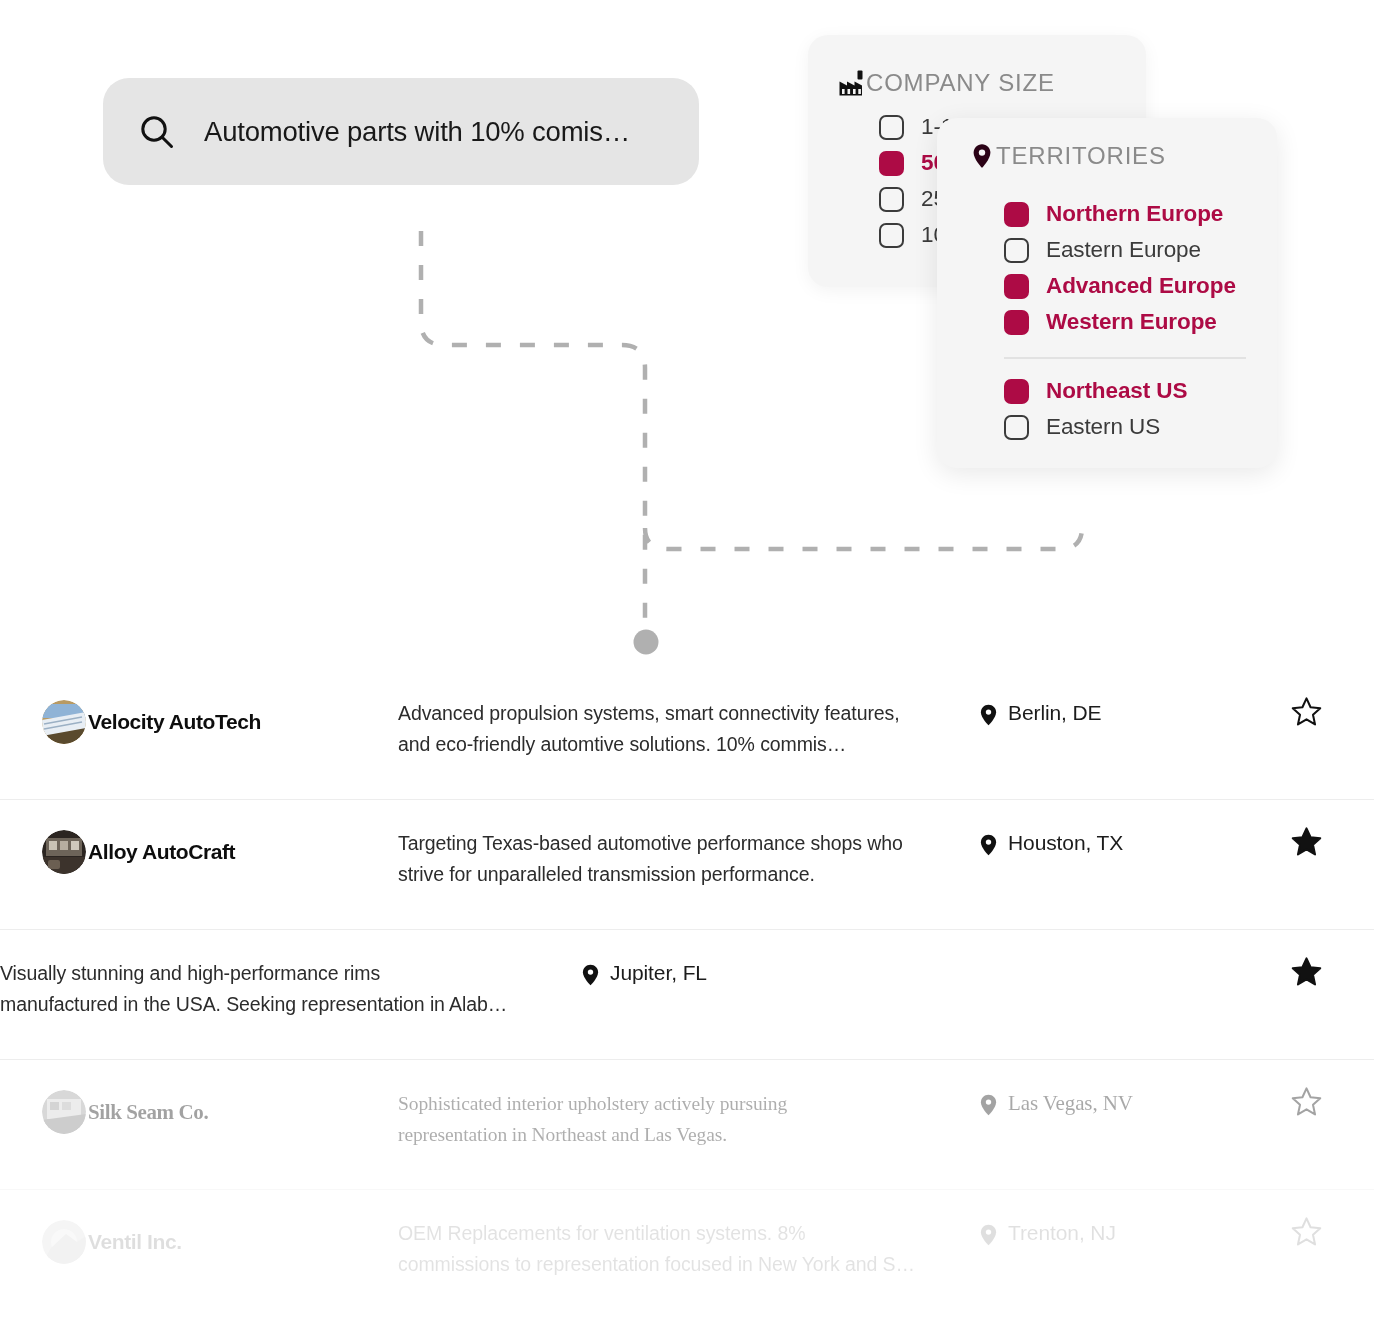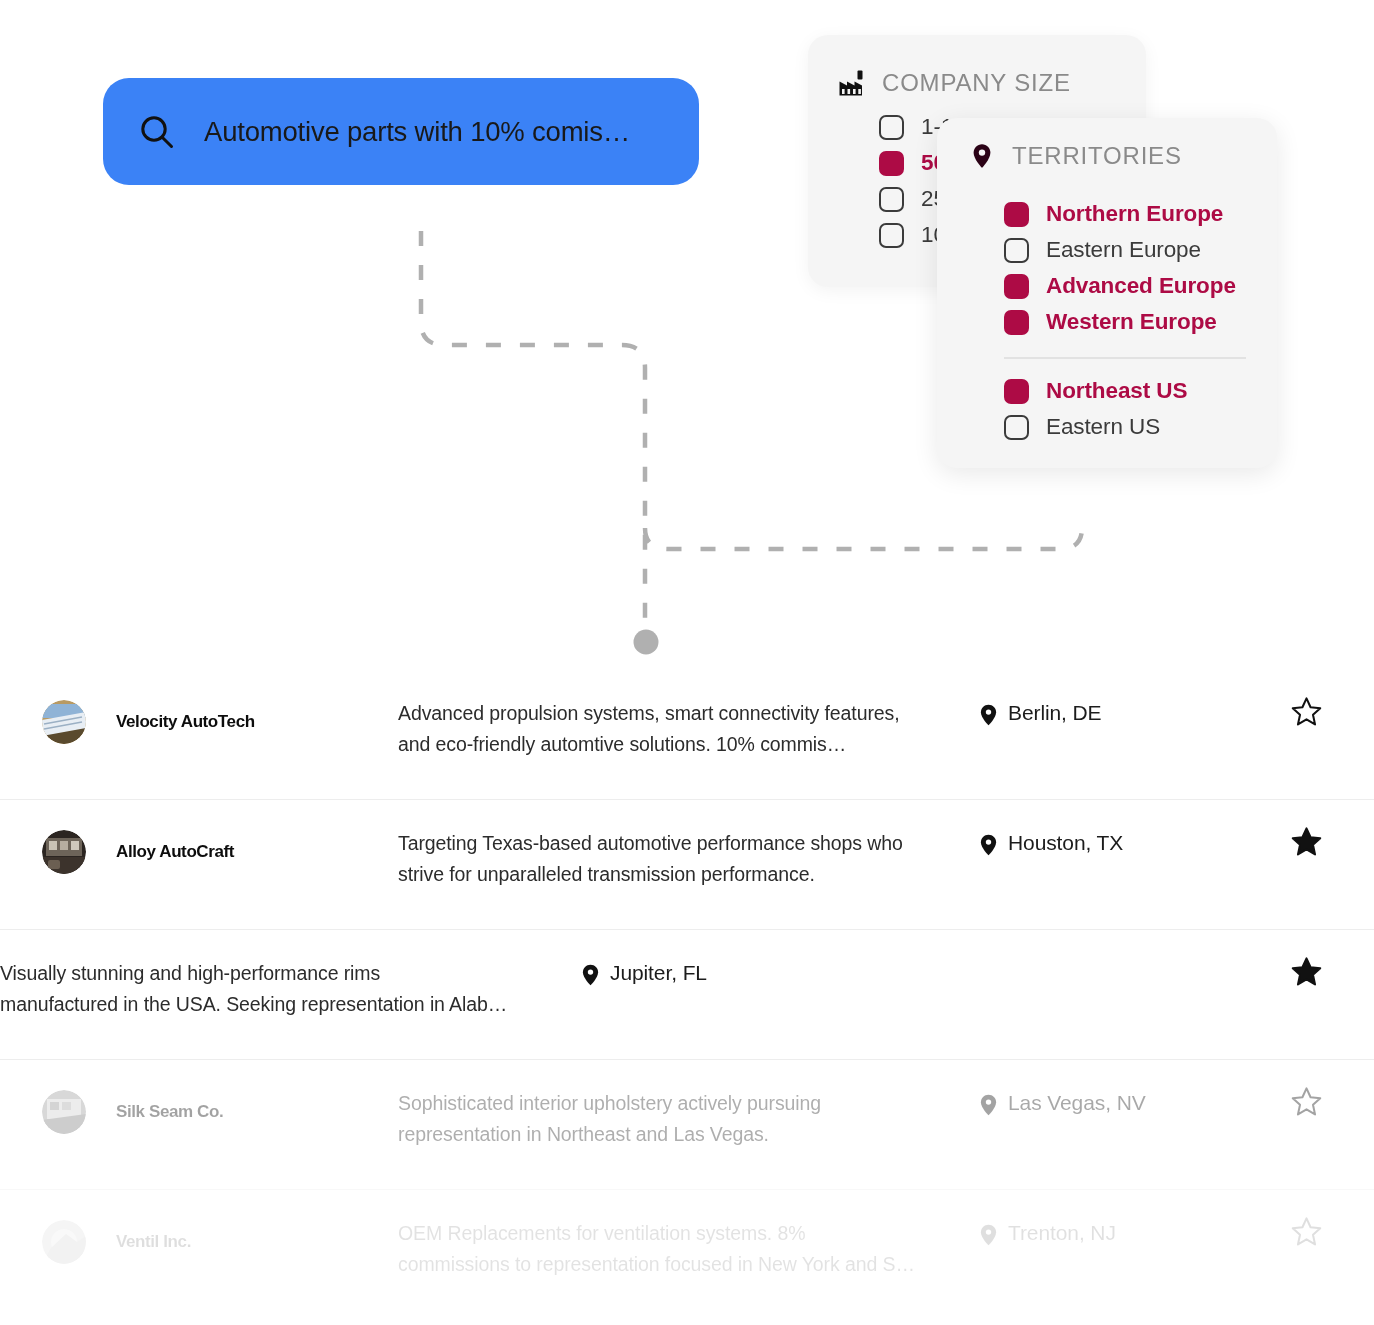--- a/index.html
+++ b/index.html
@@ -19,21 +19,21 @@
     background: #fff;
   }
 
   
   .search-bar {
     position: absolute;
     left: 103px;
     top: 78px;
     width: 596px;
     height: 107px;
-    background: #3b82f6;
+    background: #e5e5e5;
     border-radius: 26px;
     display: flex;
     align-items: center;
     padding-left: 34px;
   }
   .search-icon { width: 40px; height: 40px; flex: 0 0 40px; display: block; }
   .search-text {
     margin-left: 27px;
     font-size: 27.5px;
     color: #191919;
@@ -66,21 +66,20 @@
     left: 937px;
     top: 118px;
     width: 340px;
     height: 350px;
     box-shadow: 0 6px 26px rgba(0,0,0,0.09);
   }
 
   .panel-head {
     display: flex;
     align-items: center;
-    gap: 16px;
     text-align: center;
   }
   .panel-company .panel-head { padding: 34px 0 0 30px; }
   .panel-territories .panel-head { padding: 24px 0 0 31px; }
 
   .panel-title {
     font-size: 24px;
     color: #8a8a8a;
     letter-spacing: 0.8px;
     font-weight: 400;
@@ -153,22 +152,22 @@
   }
   .avatar {
     width: 44px; height: 44px;
     flex: 0 0 44px;
     border-radius: 50%;
     overflow: hidden;
     position: relative;
   }
   .avatar svg { display: block; width: 44px; height: 44px; }
   .company-name {
-    margin-left: 30px;
-    font-size: 17px;
+    margin-left: 2px;
+    font-size: 21px;
     font-weight: 700;
     color: #0d0d0d;
     letter-spacing: -0.4px;
     white-space: nowrap;
   }
 
   .col-desc {
     width: 570px;
     padding-top: 2px;
   }
@@ -200,21 +199,21 @@
   .col-star {
     flex: 1;
     display: flex;
     justify-content: flex-end;
     padding-right: 52px;
     padding-top: 0px;
   }
   .star-icon { width: 31px; height: 31px; display: block; }
 
   
-  .row.fade1 { opacity: 0.38; }
+  .row.fade1 { opacity: 0.38; font-family: Liberation Serif, serif; }
   .row.fade2 { opacity: 0.13; }
 </style>
 </head>
 <body>
 
 <div id="root">
 
   <div class="search-bar">
     <span class="search-icon">
       <svg viewBox="0 0 40 40" xmlns="http://www.w3.org/2000/svg">

